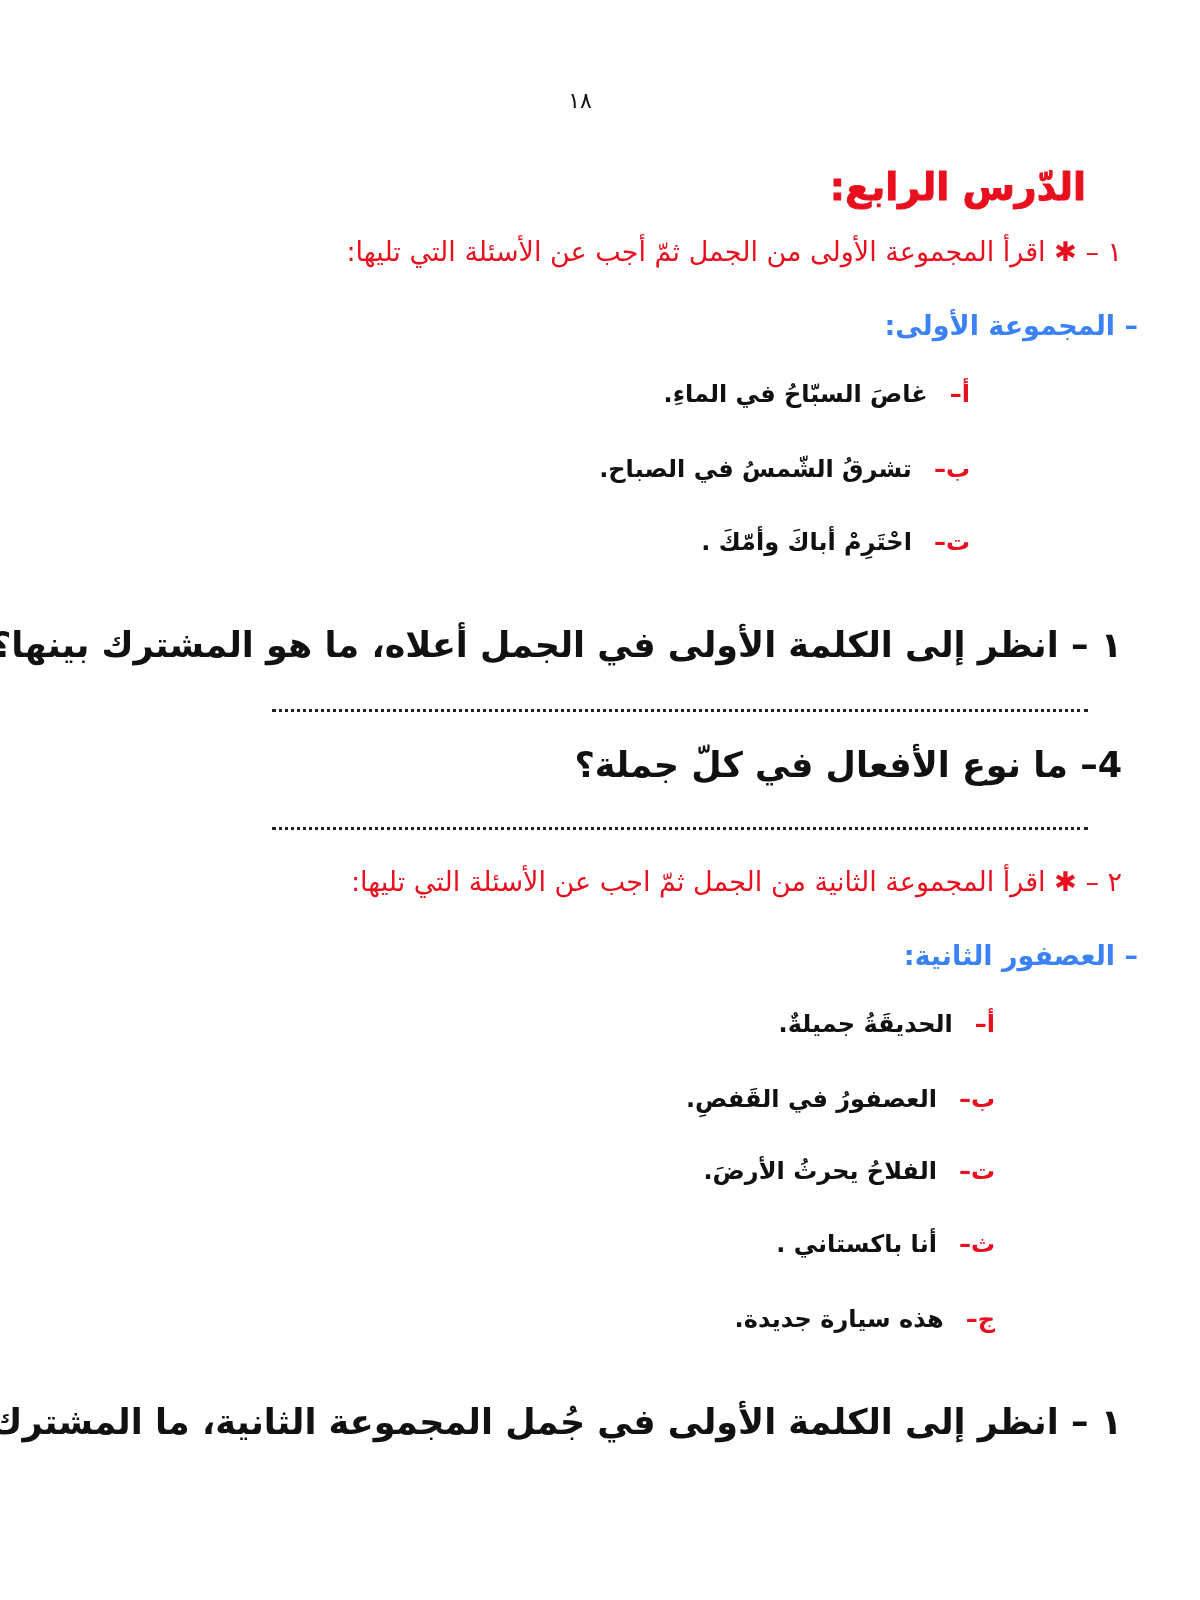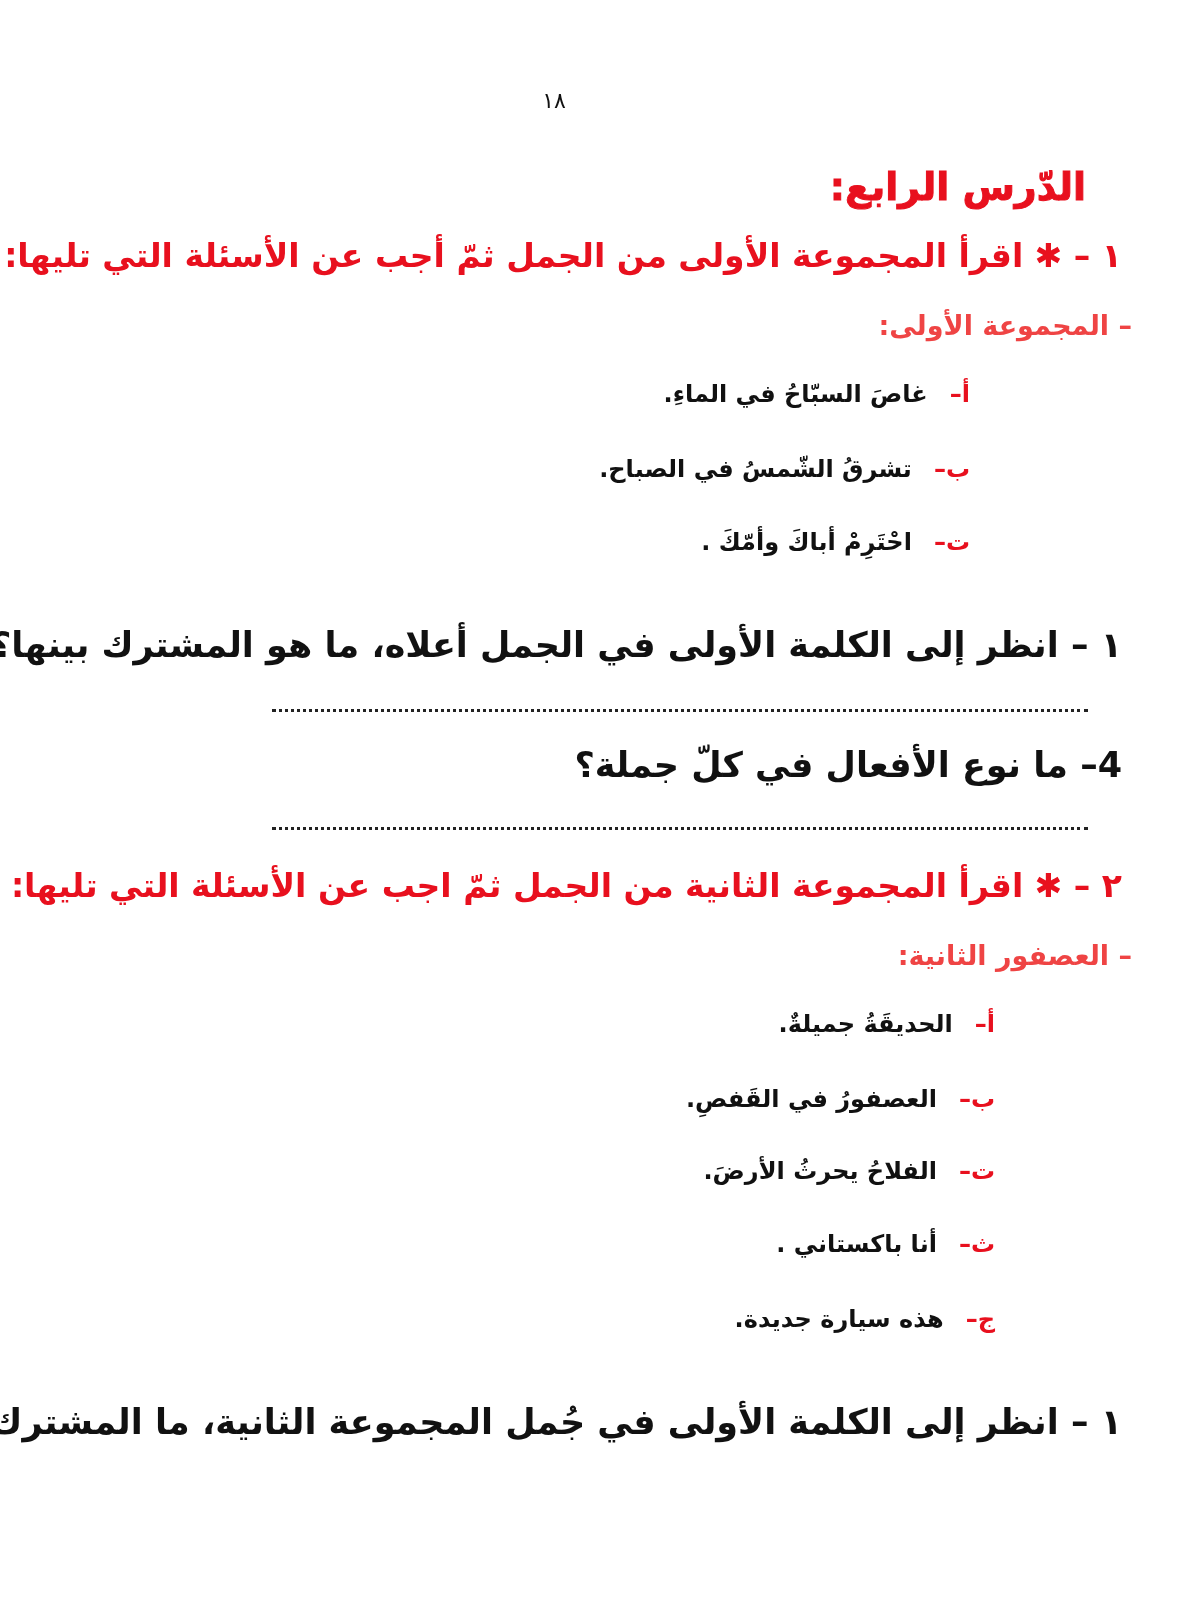--- a/index.html
+++ b/index.html
@@ -15,42 +15,43 @@
       font-family: "DejaVu Sans", "Liberation Sans", sans-serif;
       color: #111111;
     }
     .abs { position: absolute; white-space: nowrap; }
     .page-number {
       left: 0; width: 1108px; top: 88px;
       text-align: center;
       font-size: 22px;
       color: #111;
       direction: rtl;
+      padding-left: 26px;
     }
     .lesson-title {
       right: 114px; top: 165px;
       font-size: 38px;
       font-weight: 900;
       color: #e8101e;
       direction: rtl;
       letter-spacing: 0.5px;
       -webkit-text-stroke: 1px #e8101e;
     }
     .instruction {
       right: 78px;
-      font-size: 33px;
-      font-weight: bold;
+      font-size: 27px;
+      font-weight: normal;
       color: #e8101e;
       direction: rtl;
     }
     .group-label {
-      right: 68px;
+      right: 62px;
       font-size: 27px;
       font-weight: bold;
-      color: #ef4444;
+      color: #3b82f6;
       direction: rtl;
     }
     .item {
       font-size: 24px;
       font-weight: bold;
       color: #111;
       direction: rtl;
     }
     .item .letter {
       color: #e8101e;

